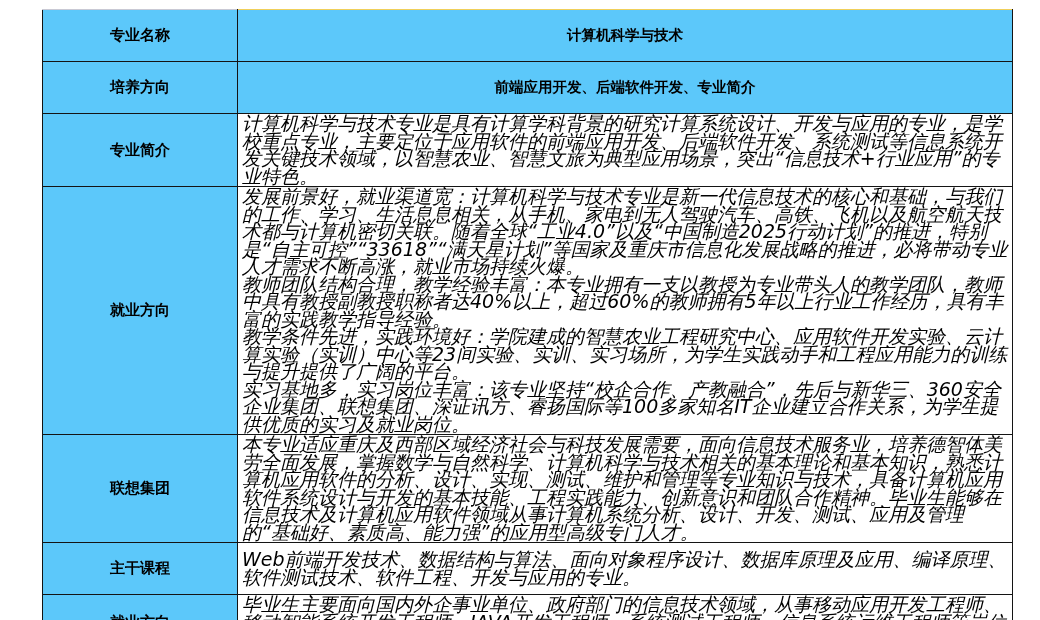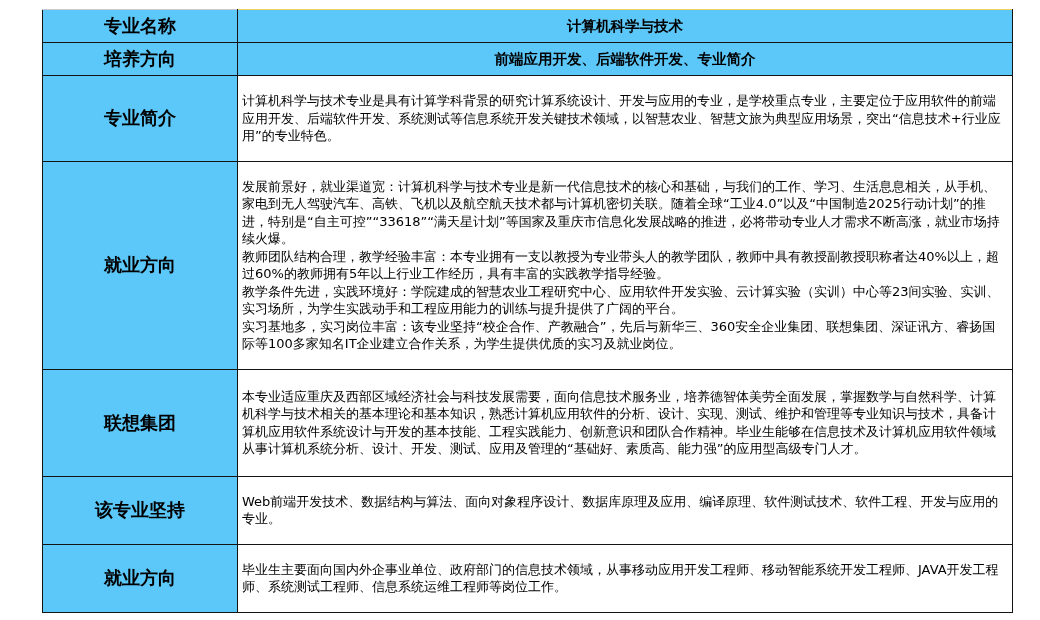--- a/index.html
+++ b/index.html
@@ -28,47 +28,48 @@
   table.major-table td {
     border: 1px solid #141414;
     overflow: hidden;
   }
   col.c-label { width: 195px; }
   col.c-value { width: 775px; }
 
   td.label {
     background: #5CC8FA;
     font-weight: bold;
-    font-size: 18px;
+    font-size: 15px;
     color: #000000;
     text-align: center;
     vertical-align: middle;
     border-left-color: #B5B5BD;
-    padding: 4px 2px;
+    padding: 16px 2px;
   }
   td.val-hl {
     background: #5CC8FA;
     font-weight: bold;
     font-size: 14.5px;
     color: #000000;
     text-align: center;
     vertical-align: middle;
     padding: 0 3px;
     margin-top: 36px;
   }
   td.val-txt {
     background: #ffffff;
-    font-size: 13px;
+    font-size: 19px;
     line-height: 17.5px;
     color: #000000;
     text-align: left;
     vertical-align: middle;
-    padding: 16px 4px;
+    padding: 1px 4px;
     white-space: pre-line;
     word-break: break-all;
+    font-style: italic;
   }
   tr.first td.label { border-top-color: #C9C9D4; }
   tr.first td.val-hl { border-top-color: #F0CF5A; }
 
   tr.h33 { height: 33px; }
   tr.h32 { height: 32px; font-family: Liberation Mono, monospace; }
   tr.h66 { height: 66px; }
   tr.h186 { height: 186px; }
   tr.h107 { height: 107px; }
   tr.h42 { height: 42px; }
@@ -101,21 +102,21 @@
         <td class="val-txt">发展前景好，就业渠道宽：计算机科学与技术专业是新一代信息技术的核心和基础，与我们的工作、学习、生活息息相关，从手机、家电到无人驾驶汽车、高铁、飞机以及航空航天技术都与计算机密切关联。随着全球“工业4.0”以及“中国制造2025行动计划”的推进，特别是“自主可控”“33618”“满天星计划”等国家及重庆市信息化发展战略的推进，必将带动专业人才需求不断高涨，就业市场持续火爆。
 教师团队结构合理，教学经验丰富：本专业拥有一支以教授为专业带头人的教学团队，教师中具有教授副教授职称者达40%以上，超过60%的教师拥有5年以上行业工作经历，具有丰富的实践教学指导经验。
 教学条件先进，实践环境好：学院建成的智慧农业工程研究中心、应用软件开发实验、云计算实验（实训）中心等23间实验、实训、实习场所，为学生实践动手和工程应用能力的训练与提升提供了广阔的平台。
 实习基地多，实习岗位丰富：该专业坚持“校企合作、产教融合”，先后与新华三、360安全企业集团、联想集团、深证讯方、睿扬国际等100多家知名IT企业建立合作关系，为学生提供优质的实习及就业岗位。</td>
       </tr>
       <tr class="h107">
         <td class="label">联想集团</td>
         <td class="val-txt">本专业适应重庆及西部区域经济社会与科技发展需要，面向信息技术服务业，培养德智体美劳全面发展，掌握数学与自然科学、计算机科学与技术相关的基本理论和基本知识，熟悉计算机应用软件的分析、设计、实现、测试、维护和管理等专业知识与技术，具备计算机应用软件系统设计与开发的基本技能、工程实践能力、创新意识和团队合作精神。毕业生能够在信息技术及计算机应用软件领域从事计算机系统分析、设计、开发、测试、应用及管理的“基础好、素质高、能力强”的应用型高级专门人才。</td>
       </tr>
       <tr class="h42">
-        <td class="label">该专业坚持</td>
+        <td class="label">主干课程</td>
         <td class="val-txt">Web前端开发技术、数据结构与算法、面向对象程序设计、数据库原理及应用、编译原理、软件测试技术、软件工程、开发与应用的专业。</td>
       </tr>
       <tr class="h52">
         <td class="label">就业方向</td>
         <td class="val-txt">毕业生主要面向国内外企事业单位、政府部门的信息技术领域，从事移动应用开发工程师、移动智能系统开发工程师、JAVA开发工程师、系统测试工程师、信息系统运维工程师等岗位工作。</td>
       </tr>
     </tbody>
   </table>
 </div>
 

